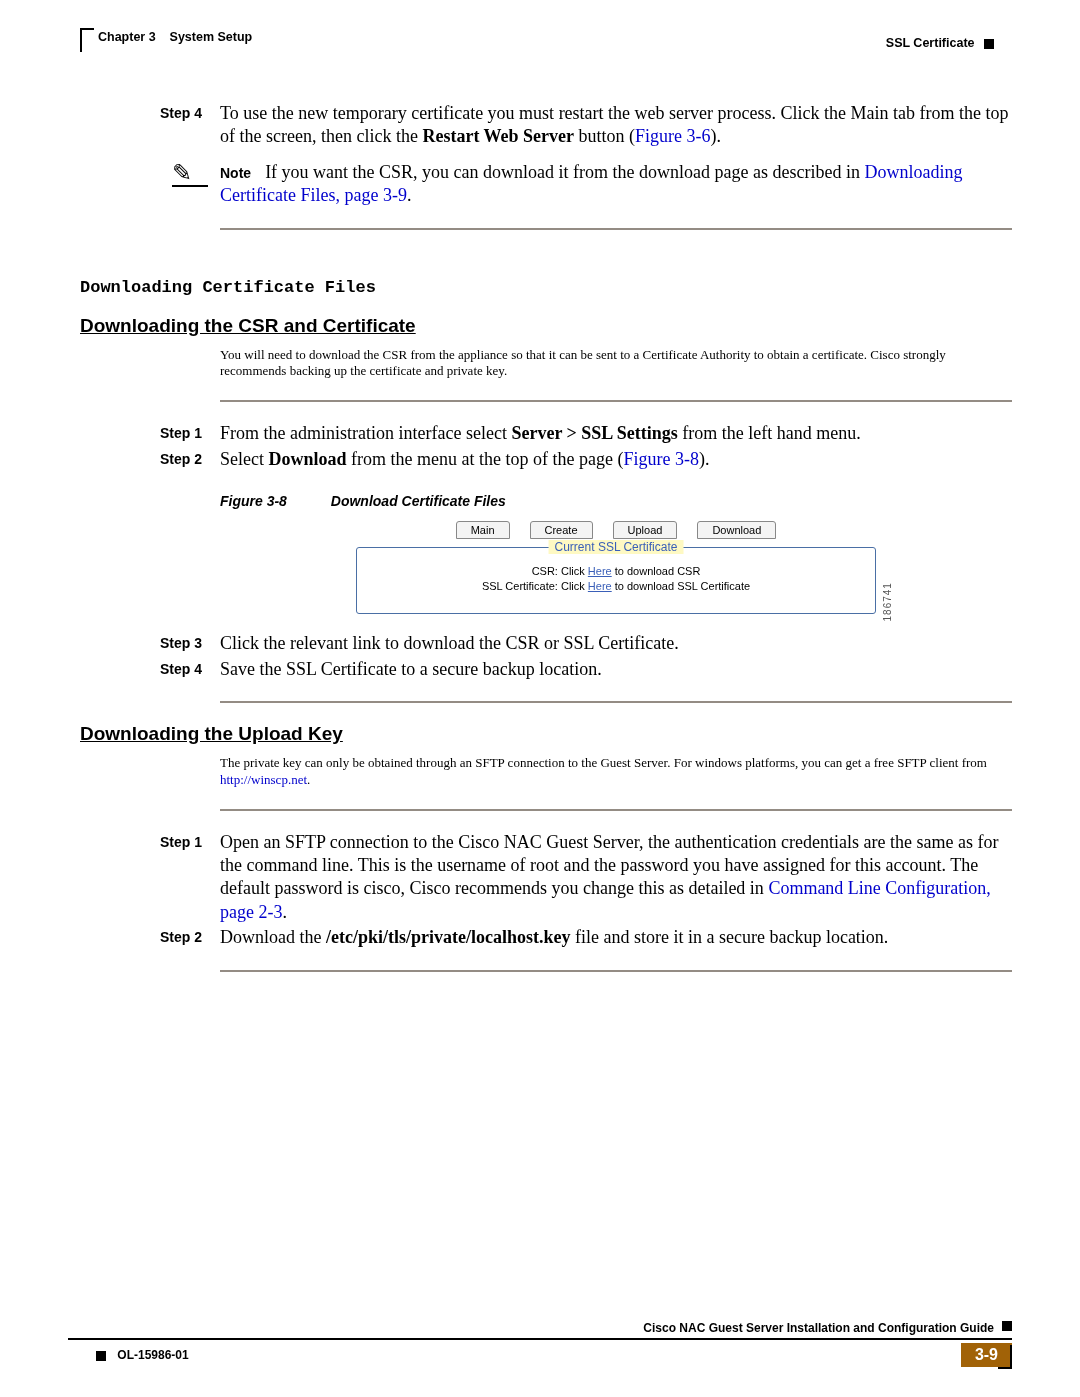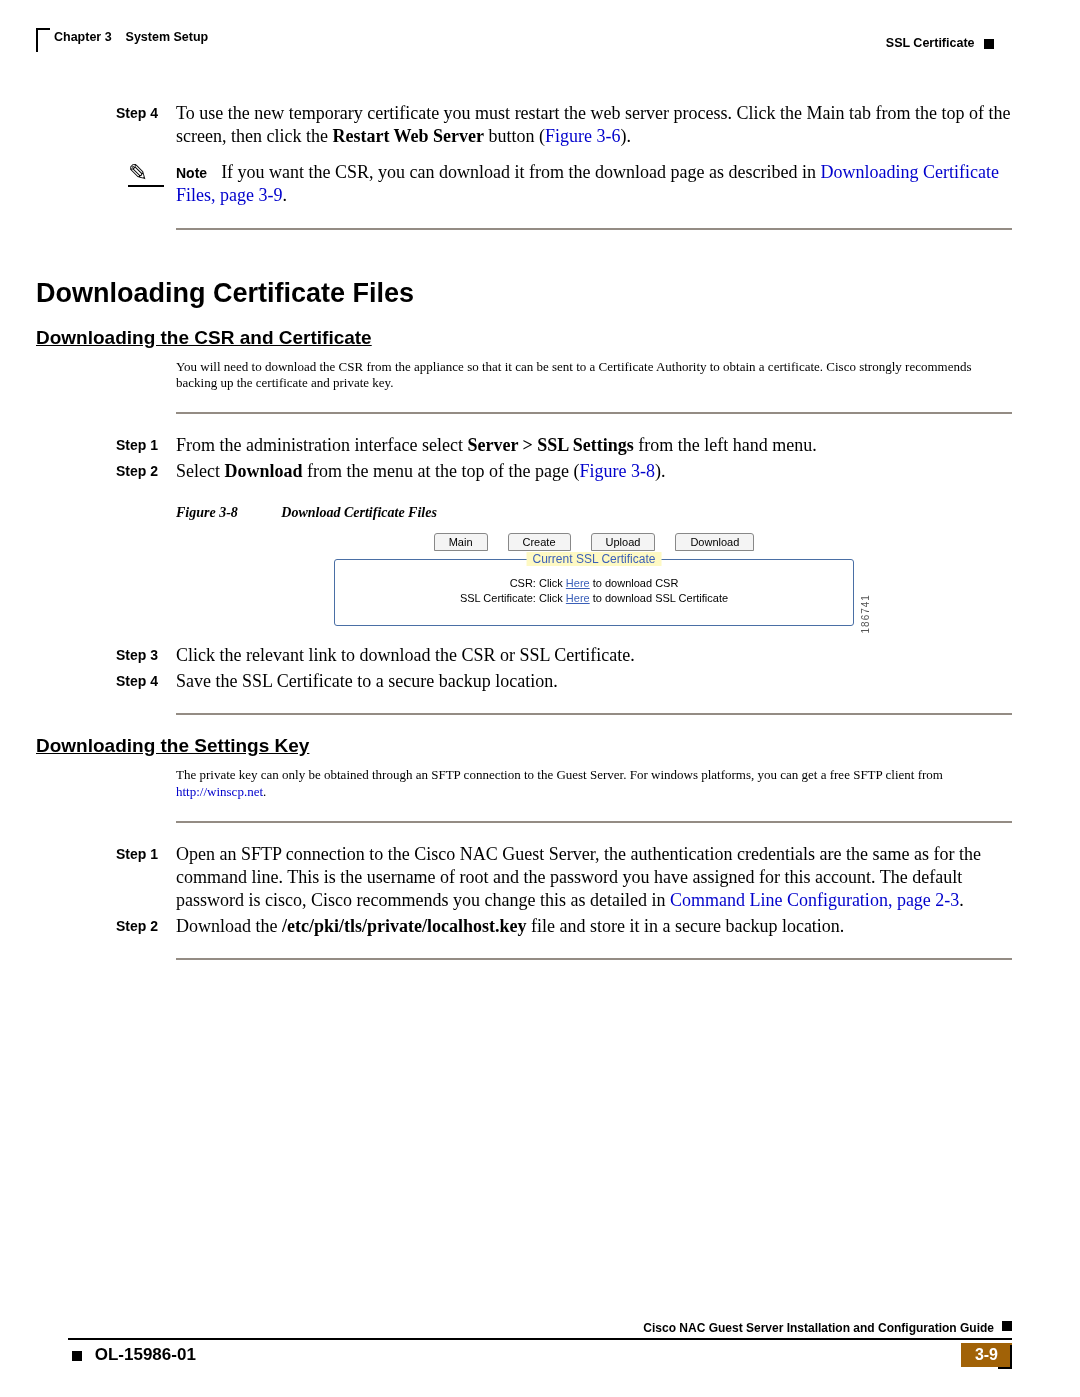--- a/index.html
+++ b/index.html
@@ -6,21 +6,21 @@
     margin: 0;
     padding: 0;
     background: #fff;
     font-family: "Times New Roman", Times, serif;
     color: #000;
     width: 1080px;
     height: 1397px;
     position: relative;
   }
   .page {
-    padding: 30px 68px 30px 36px;
+    padding: 30px 68px 30px 80px;
     box-sizing: border-box;
     height: 100%;
     position: relative;
   }
   .header-row {
     display: flex;
     justify-content: space-between;
     align-items: flex-start;
     font-family: Arial, Helvetica, sans-serif;
     font-size: 12.5px;
@@ -143,35 +143,35 @@
     font-weight: bold;
     font-size: 14px;
     margin-right: 14px;
   }
   hr.sec-rule {
     margin: 20px 0 20px 140px;
     border: none;
     border-top: 2px solid #948c84;
   }
   h1.main-heading {
-    font-family: Liberation Sans, sans-serif;
-    font-weight: bold;
-    font-size: 27px;
+    font-family: Liberation Mono, monospace;
+    font-weight: bold;
+    font-size: 17px;
     margin: 48px 0 18px 0;
   }
   h2.sub-heading {
     font-family: Arial, Helvetica, sans-serif;
     font-weight: bold;
     font-size: 19px;
     margin: 18px 0 10px 0;
     text-decoration: underline;
   }
   .figure-caption {
     margin-left: 140px;
-    font-family: Liberation Serif, serif;
+    font-family: Liberation Sans, sans-serif;
     font-style: italic;
     font-weight: bold;
     font-size: 14px;
     margin-top: 22px;
     margin-bottom: 12px;
   }
   .figure-caption .fignum { margin-right: 40px; font-style: italic; }
   .figure-wrap {
     margin-left: 140px;
     display: flex;
@@ -245,22 +245,22 @@
   }
   .footer-bottom {
     display: flex;
     justify-content: space-between;
     align-items: center;
     margin-top: 3px;
   }
   .footer-left {
     font-family: Arial, Helvetica, sans-serif;
     font-weight: bold;
-    font-size: 17px;
-    margin-left: 4px;
+    font-size: 12px;
+    margin-left: 28px;
   }
   .page-badge {
     background: #a16207;
     color: #fff;
     font-family: Arial, Helvetica, sans-serif;
     font-weight: bold;
     font-size: 16px;
     padding: 3px 14px;
   }
   .footer .sq-left {
@@ -365,21 +365,21 @@
       <div class="step-body">Click the relevant link to download the CSR or SSL Certificate.</div>
     </div>
 
     <div class="step-row">
       <div class="step-label">Step 4</div>
       <div class="step-body">Save the SSL Certificate to a secure backup location.</div>
     </div>
 
     <hr class="sec-rule">
 
-    <h2 class="sub-heading">Downloading the Settings Key</h2>
+    <h2 class="sub-heading">Downloading the Upload Key</h2>
 
     <div class="body-text">
       <span>The private key can only be obtained through an SFTP connection to the Guest Server. For windows platforms, you can get a free SFTP client from </span><span class="link">http://winscp.net</span><span>.</span>
     </div>
 
     <hr class="sec-rule">
 
     <div class="step-row">
       <div class="step-label">Step 1</div>
       <div class="step-body">

